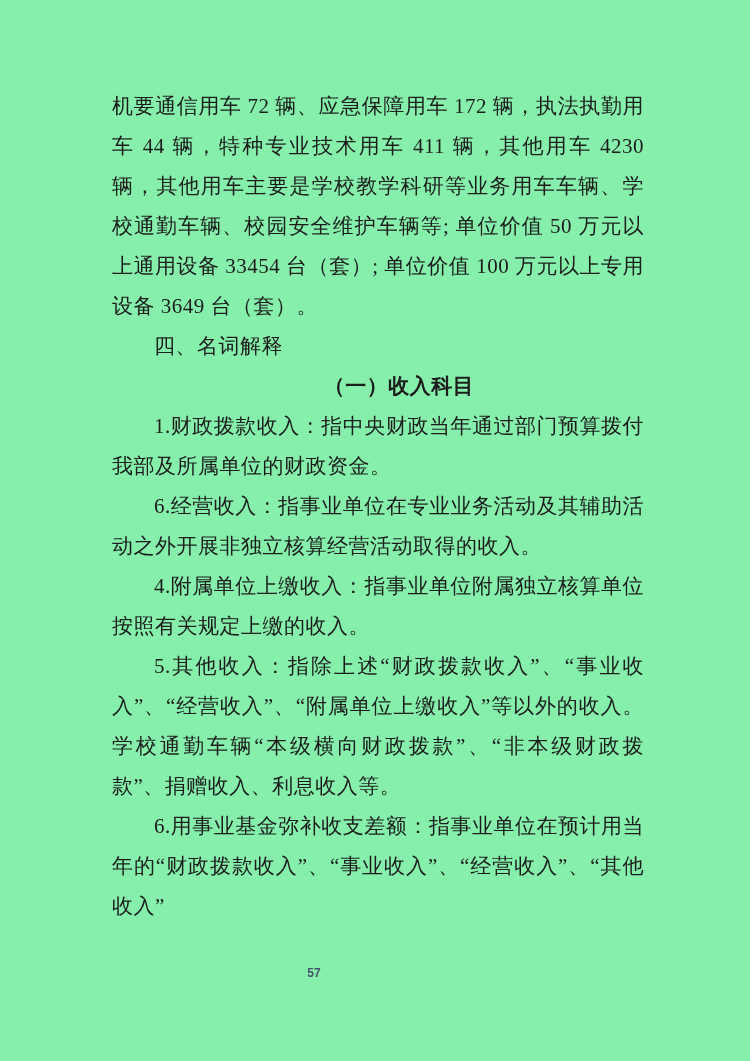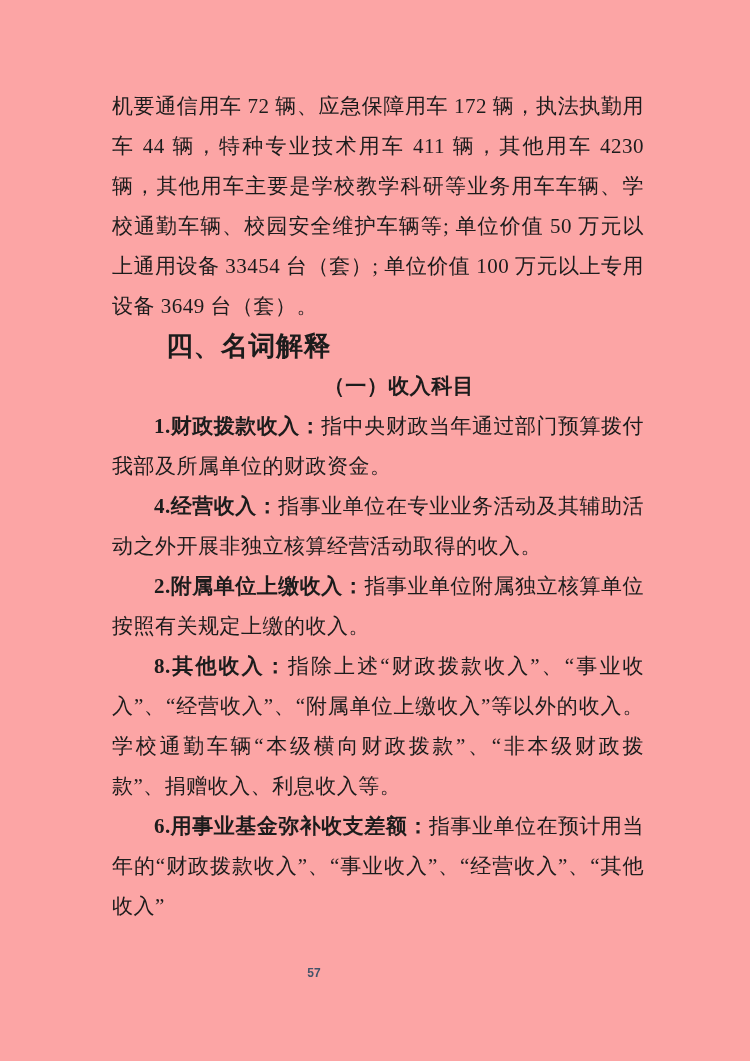--- a/index.html
+++ b/index.html
@@ -6,21 +6,21 @@
   html, body {
     width: 750px;
     height: 1061px;
     background: #ffffff;
     font-family: "Liberation Serif", "DejaVu Serif", serif;
   }
   .page {
     position: relative;
     width: 750px;
     height: 1061px;
-    background: #fca5a5;
+    background: #86efac;
     overflow: hidden;
   }
   .content {
     position: absolute;
     left: 112px;
     top: 86px;
     width: 532px;
     color: #1c1c1c;
   }
   .content p, .content h2, .content h3 {
@@ -30,35 +30,35 @@
     text-justify: inter-ideograph;
     font-weight: normal;
     letter-spacing: 0.5px;
   }
   p.body-cont {
     text-indent: 0;
   }
   h2.h-main {
     text-indent: 2em;
     font-family: "Liberation Sans", "DejaVu Sans", sans-serif;
-    font-weight: bold;
-    font-size: 27px;
+    font-weight: normal;
+    font-size: 21px;
     text-align: left;
   }
   h3.h-sub {
     text-indent: 2em;
     font-weight: bold;
     font-size: 21px;
     text-align: center;
   }
   p.term-p {
     text-indent: 2em;
   }
   .term {
-    font-weight: bold;
+    font-weight: normal;
   }
   .page-number {
     position: absolute;
     left: 0;
     top: 966px;
     width: 628px;
     text-align: center;
     font-family: "Liberation Sans", "DejaVu Sans", sans-serif;
     font-size: 12px;
     font-weight: bold;
@@ -73,24 +73,24 @@
 
     <p class="body-cont">机要通信用车 72 辆、应急保障用车 172 辆，执法执勤用车 44 辆，特种专业技术用车 411 辆，其他用车 4230 辆，其他用车主要是学校教学科研等业务用车车辆、学校通勤车辆、校园安全维护车辆等; 单位价值 50 万元以上通用设备 33454 台（套）; 单位价值 100 万元以上专用设备 3649 台（套）。</p>
 
     <h2 class="h-main">四、名词解释</h2>
 
     <h3 class="h-sub">（一）收入科目</h3>
 
     <p class="term-p"><span class="term">1.财政拨款收入：</span><span>指中央财政当年通过部门预算拨付我部及所属单位的财政资金。</span></p>
 
 
-    <p class="term-p"><span class="term">4.经营收入：</span><span>指事业单位在专业业务活动及其辅助活动之外开展非独立核算经营活动取得的收入。</span></p>
+    <p class="term-p"><span class="term">6.经营收入：</span><span>指事业单位在专业业务活动及其辅助活动之外开展非独立核算经营活动取得的收入。</span></p>
 
-    <p class="term-p"><span class="term">2.附属单位上缴收入：</span><span>指事业单位附属独立核算单位按照有关规定上缴的收入。</span></p>
+    <p class="term-p"><span class="term">4.附属单位上缴收入：</span><span>指事业单位附属独立核算单位按照有关规定上缴的收入。</span></p>
 
-    <p class="term-p"><span class="term">8.其他收入：</span><span>指除上述“财政拨款收入”、“事业收入”、“经营收入”、“附属单位上缴收入”等以外的收入。学校通勤车辆“本级横向财政拨款”、“非本级财政拨款”、捐赠收入、利息收入等。</span></p>
+    <p class="term-p"><span class="term">5.其他收入：</span><span>指除上述“财政拨款收入”、“事业收入”、“经营收入”、“附属单位上缴收入”等以外的收入。学校通勤车辆“本级横向财政拨款”、“非本级财政拨款”、捐赠收入、利息收入等。</span></p>
 
     <p class="term-p"><span class="term">6.用事业基金弥补收支差额：</span><span>指事业单位在预计用当年的“财政拨款收入”、“事业收入”、“经营收入”、“其他收入”</span></p>
 
   </div>
 
   <div class="page-number">57</div>
 </div>
 
 </body></html>

